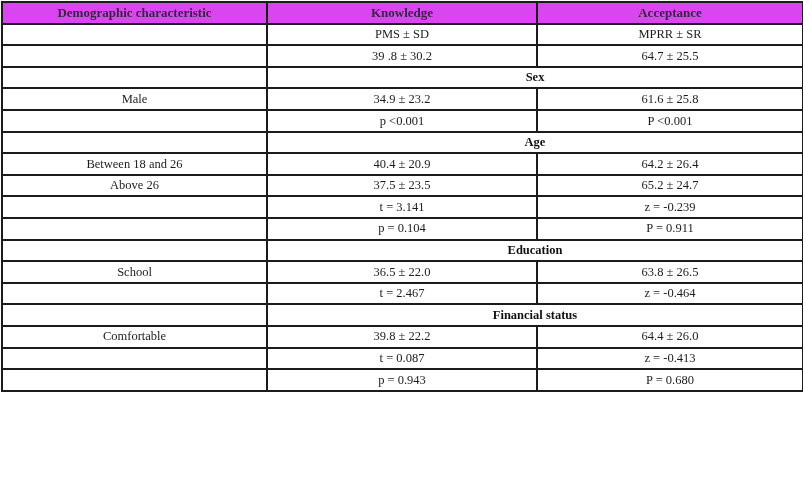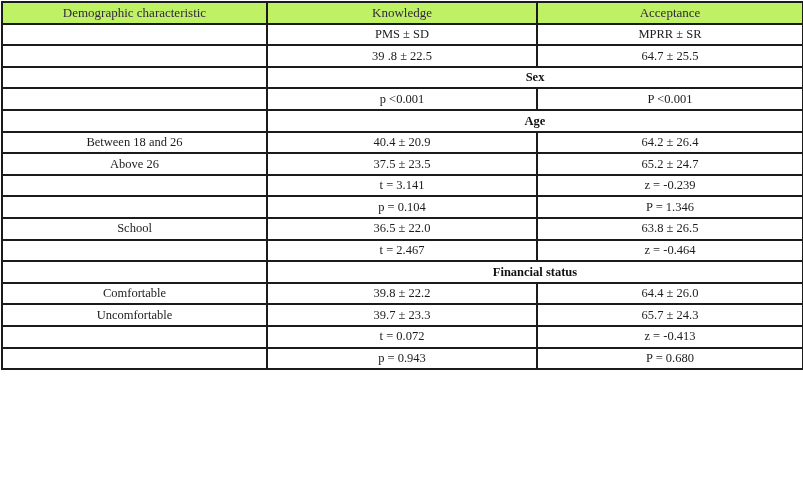--- a/index.html
+++ b/index.html
@@ -28,23 +28,23 @@
     height: 19.6px;
     padding: 0 4px;
     text-align: center;
     vertical-align: middle;
     font-size: 12.5px;
     line-height: 1;
     overflow: hidden;
     white-space: nowrap;
   }
   table.stats-table th {
-    background: #bef264;
+    background: #d946ef;
     color: #352640;
-    font-weight: normal;
+    font-weight: bold;
     font-size: 13px;
   }
   td.section-label {
     font-weight: bold;
     font-size: 13px;
     color: #111111;
     margin-top: 36px;
   }
   td.row-label, td.data-cell, td.empty-cell {
     font-weight: normal;
@@ -69,26 +69,31 @@
       </tr>
     </thead>
     <tbody>
         <tr>
           <td class="empty-cell"></td>
           <td class="data-cell">PMS ± SD</td>
           <td class="data-cell">MPRR ± SR</td>
         </tr>
         <tr>
           <td class="empty-cell"></td>
-          <td class="data-cell">39 .8 ± 22.5</td>
+          <td class="data-cell">39 .8 ± 30.2</td>
           <td class="data-cell">64.7 ± 25.5</td>
         </tr>
         <tr>
           <td class="empty-cell"></td>
           <td colspan="2" class="section-label">Sex</td>
+        </tr>
+        <tr>
+          <td class="row-label">Male</td>
+          <td class="data-cell">34.9 ± 23.2</td>
+          <td class="data-cell">61.6 ± 25.8</td>
         </tr>
         <tr>
           <td class="empty-cell"></td>
           <td class="data-cell">p &lt;0.001</td>
           <td class="data-cell">P &lt;0.001</td>
         </tr>
         <tr>
           <td class="empty-cell"></td>
           <td colspan="2" class="section-label">Age</td>
         </tr>
@@ -103,21 +108,25 @@
           <td class="data-cell">65.2 ± 24.7</td>
         </tr>
         <tr>
           <td class="empty-cell"></td>
           <td class="data-cell">t = 3.141</td>
           <td class="data-cell">z = -0.239</td>
         </tr>
         <tr>
           <td class="empty-cell"></td>
           <td class="data-cell">p = 0.104</td>
-          <td class="data-cell">P = 1.346</td>
+          <td class="data-cell">P = 0.911</td>
+        </tr>
+        <tr>
+          <td class="empty-cell"></td>
+          <td colspan="2" class="section-label">Education</td>
         </tr>
         <tr>
           <td class="row-label">School</td>
           <td class="data-cell">36.5 ± 22.0</td>
           <td class="data-cell">63.8 ± 26.5</td>
         </tr>
         <tr>
           <td class="empty-cell"></td>
           <td class="data-cell">t = 2.467</td>
           <td class="data-cell">z = -0.464</td>
@@ -125,27 +134,22 @@
         <tr>
           <td class="empty-cell"></td>
           <td colspan="2" class="section-label">Financial status</td>
         </tr>
         <tr>
           <td class="row-label">Comfortable</td>
           <td class="data-cell">39.8 ± 22.2</td>
           <td class="data-cell">64.4 ± 26.0</td>
         </tr>
         <tr>
-          <td class="row-label">Uncomfortable</td>
-          <td class="data-cell">39.7 ± 23.3</td>
-          <td class="data-cell">65.7 ± 24.3</td>
-        </tr>
-        <tr>
           <td class="empty-cell"></td>
-          <td class="data-cell">t = 0.072</td>
+          <td class="data-cell">t = 0.087</td>
           <td class="data-cell">z = -0.413</td>
         </tr>
         <tr>
           <td class="empty-cell"></td>
           <td class="data-cell">p = 0.943</td>
           <td class="data-cell">P = 0.680</td>
         </tr>
       </tbody>
   </table>
 </div>

